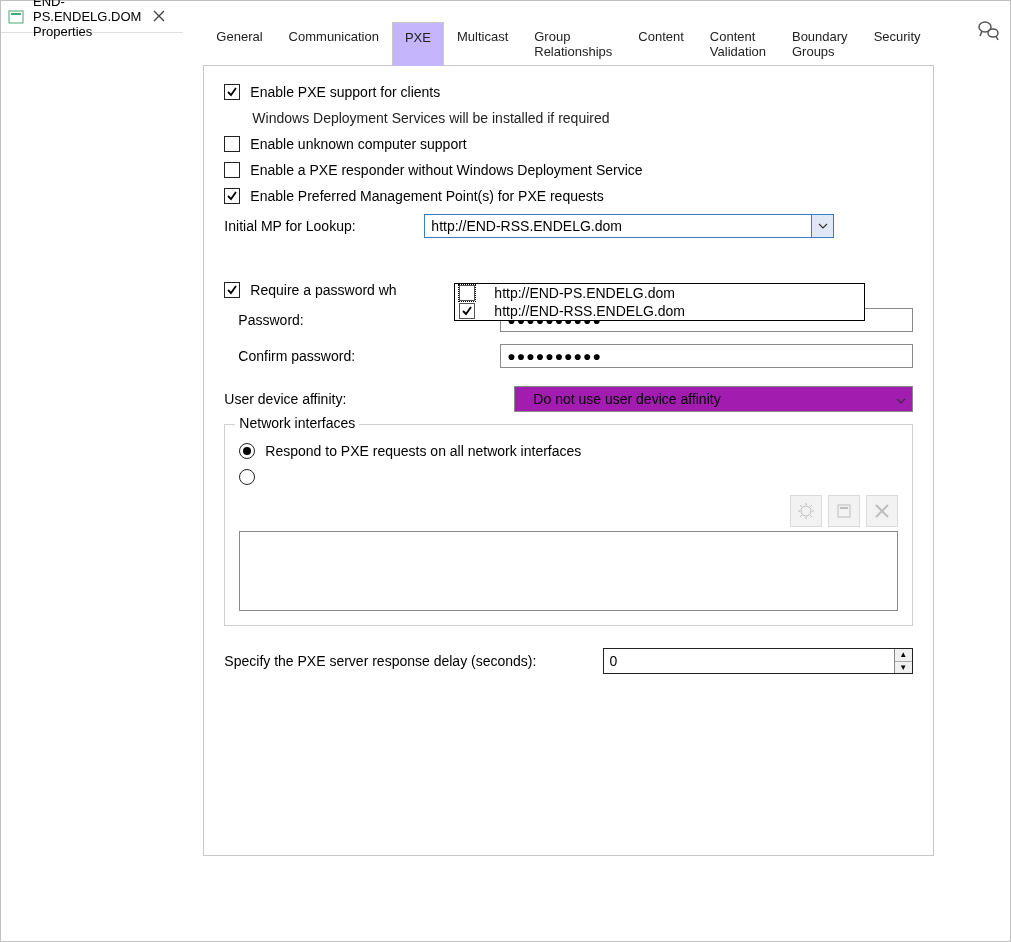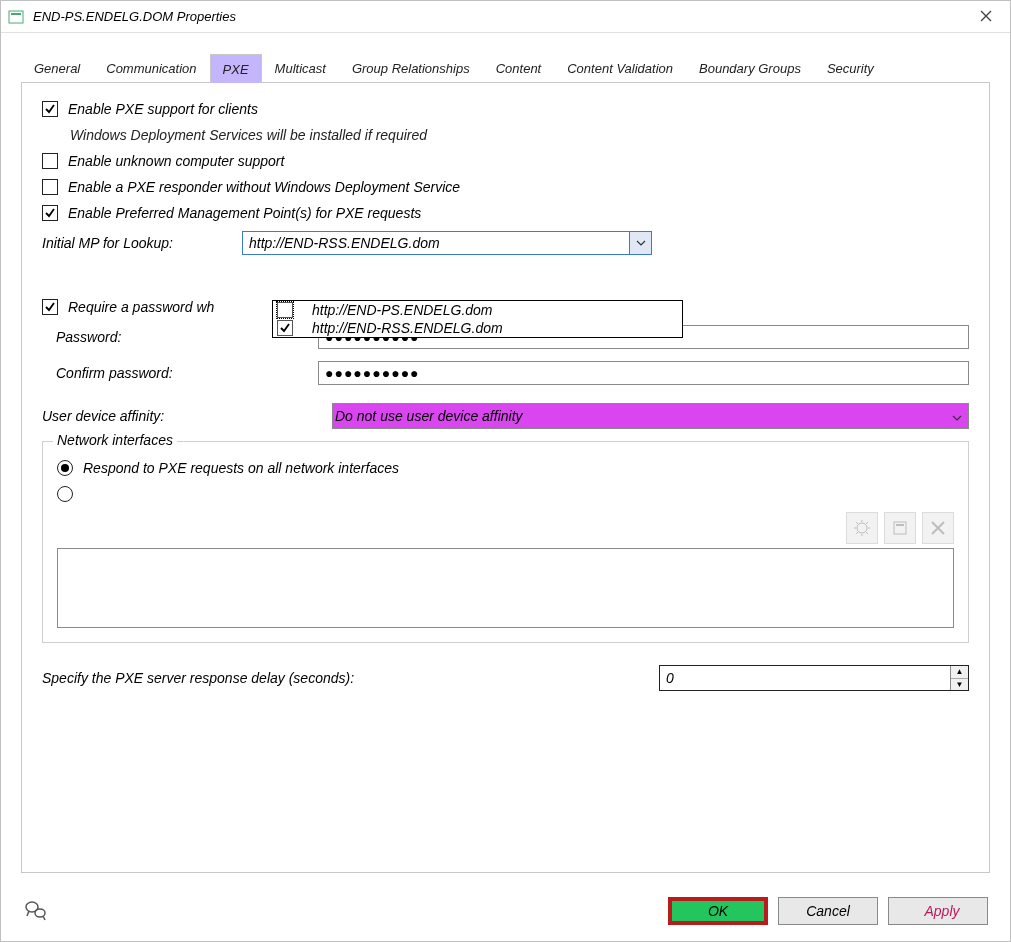--- a/index.html
+++ b/index.html
@@ -12,22 +12,21 @@
     width: 1011px;
     height: 942px;
     overflow: hidden;
   }
   .window {
     width: 1011px;
     height: 942px;
     border: 1px solid #c0c0c0;
     background: #fff;
     display: flex;
-    flex-direction: column;
-    font-style: italic;
+    flex-direction: row;
   }
   .titlebar {
     height: 32px;
     display: flex;
     align-items: center;
     padding: 0 6px;
     border-bottom: 1px solid #e0e0e0;
   }
   .titlebar .win-icon {
     width: 18px; height: 18px;
@@ -156,22 +155,22 @@
     background: #fff;
     padding: 0 6px;
     font-size: 14px;
     display: flex; align-items: center;
   }
 
   .select-input {
     flex: 1;
     height: 26px;
     border: 1px solid #8a8a8a;
-    background: #d946ef;
-    padding: 0 2px;
+    background: #a21caf;
+    padding: 0 18px;
     font-size: 14px;
     display: flex; align-items: center;
     position: relative;
   }
   .select-input .chev {
     position: absolute; right: 6px; top: 50%; transform: translateY(-50%);
   }
 
   .groupbox {
     border: 1px solid #d0d0d0;

